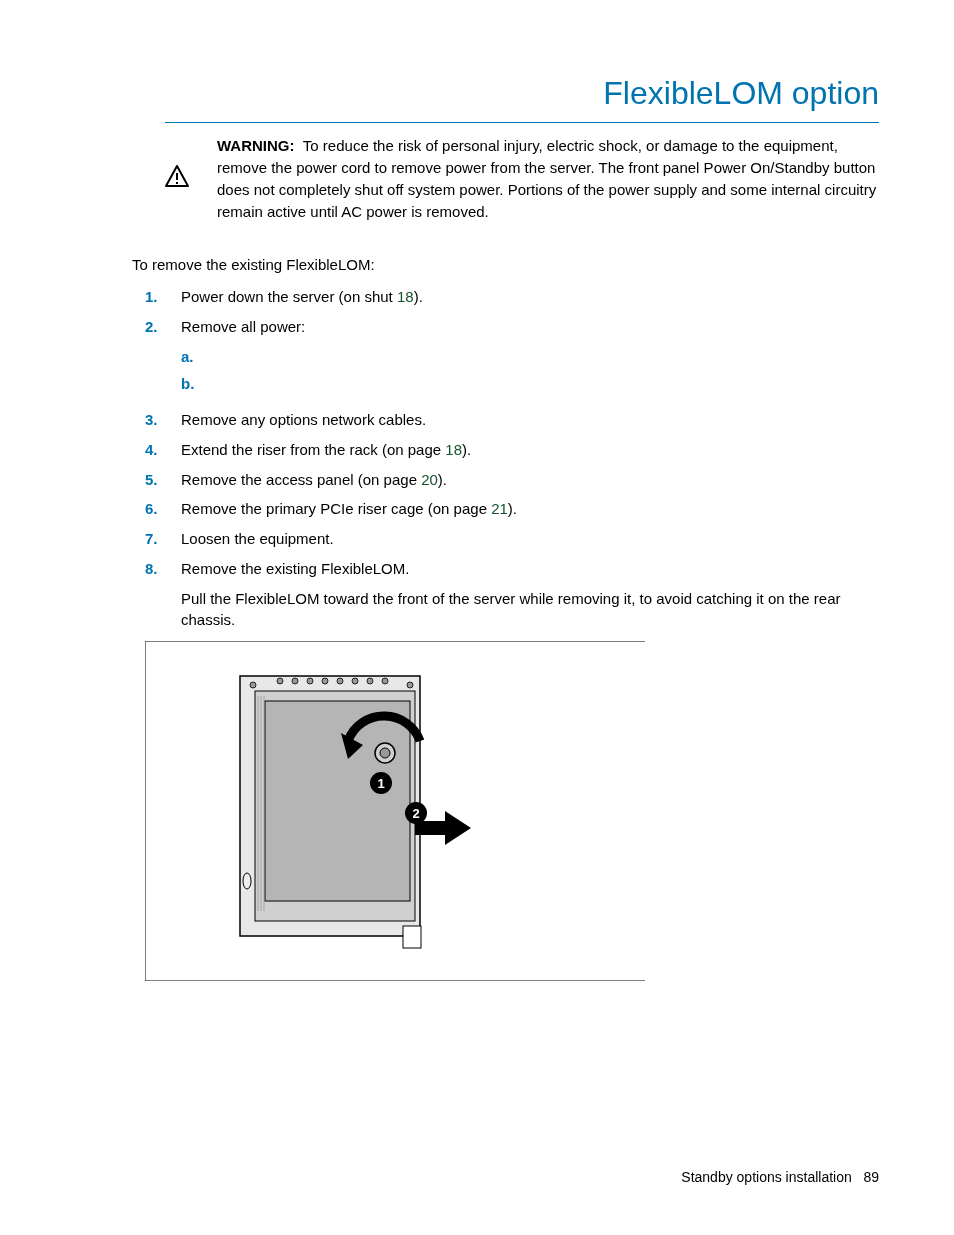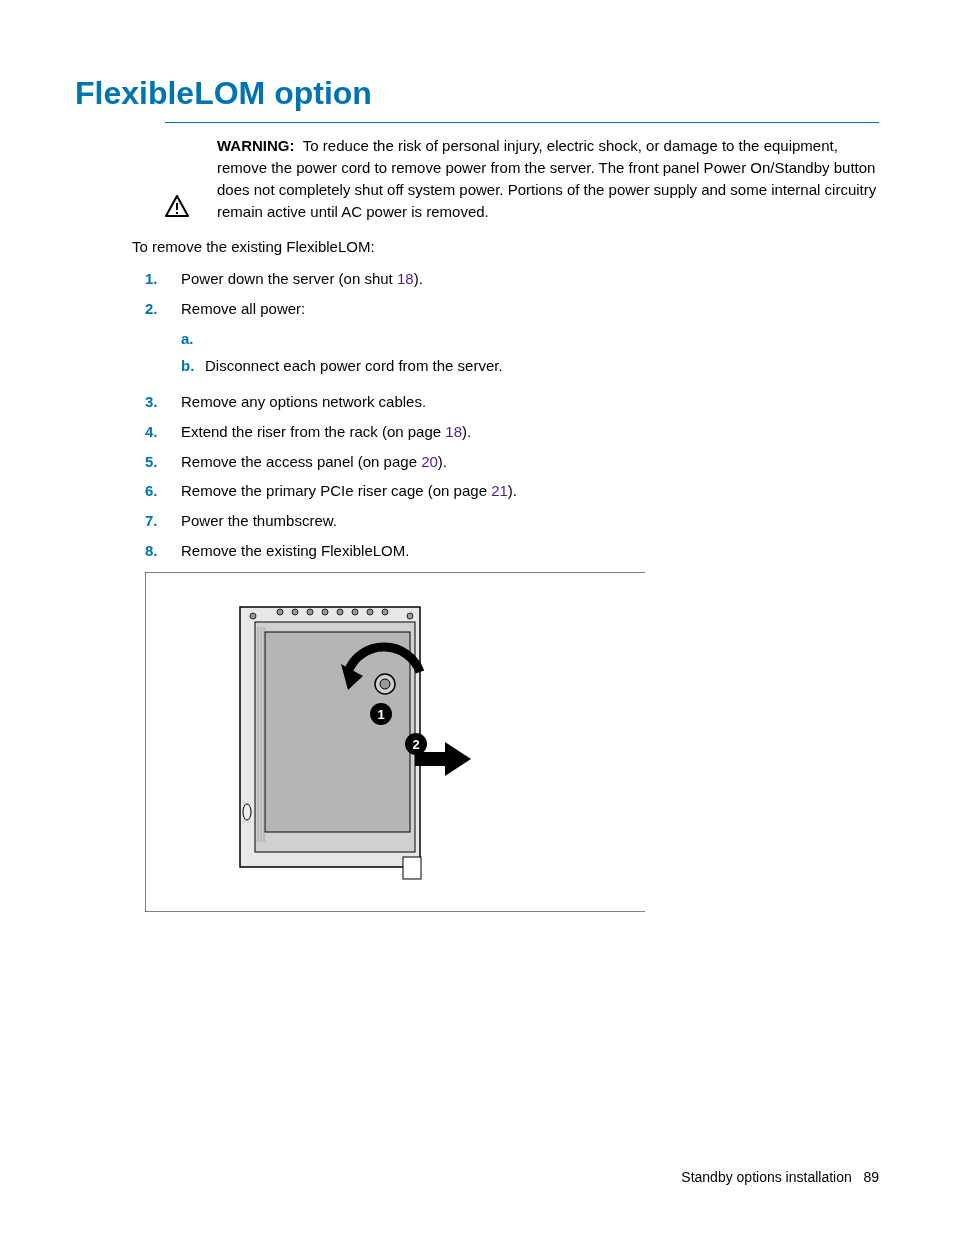--- a/index.html
+++ b/index.html
@@ -13,36 +13,37 @@
       line-height: 1.45;
       color: #000;
       background: #fff;
       width: 954px;
       height: 1235px;
       position: relative;
       padding: 70px 75px 50px 75px;
     }
     .heading {
       font-size: 32px;
-      font-weight: 700;
+      font-weight: 400;
       color: #0073b1;
       margin-bottom: 6px;
       font-family: Arial, Helvetica, sans-serif;
+      text-align: right;
     }
     .rule {
       border: none;
       border-top: 1.5px solid #0073b1;
       margin-bottom: 12px;
       margin-left: 90px;
     }
     .warning-block {
       display: flex;
-      align-items: flex-end;
+      align-items: center;
       margin-left: 90px;
-      margin-bottom: 14px;
+      margin-bottom: 32px;
     }
     .warning-icon {
       flex-shrink: 0;
       margin-right: 28px;
       margin-top: 0px;
     }
     .warning-text {
       flex: 1;
     }
     .warning-label {
@@ -79,21 +80,21 @@
       align-items: flex-start;
       margin-bottom: 6px;
     }
     .sub-num {
       color: #0073b1;
       font-weight: bold;
       width: 24px;
       flex-shrink: 0;
     }
     .link {
-      color: #4c1d95;
+      color: #14532d;
     }
     .continuation {
       margin-top: 8px;
     }
     .diagram {
       margin-left: 70px;
       margin-top: 10px;
     }
     .footer {
       position: absolute;
@@ -133,21 +134,20 @@
   <li>
     <span class="num">2.</span>
     <span class="step-body">
       <span>Remove all power:</span>
       <ol class="sub-ol">
         <li>
           <span class="sub-num">a.</span>
         </li>
         <li>
           <span class="sub-num">b.</span>
-          <span>Disconnect each power cord from the server.</span>
         </li>
       </ol>
     </span>
   </li>
   <li>
     <span class="num">3.</span>
     <span class="step-body">Remove any options network cables.</span>
   </li>
   <li>
     <span class="num">4.</span>
@@ -162,26 +162,27 @@
     </span>
   </li>
   <li>
     <span class="num">6.</span>
     <span class="step-body">
       <span>Remove the primary PCIe riser cage (on page </span><span class="link">21</span><span>).</span>
     </span>
   </li>
   <li>
     <span class="num">7.</span>
-    <span class="step-body">Power the thumbscrew.</span>
+    <span class="step-body">Loosen the equipment.</span>
   </li>
   <li>
     <span class="num">8.</span>
     <span class="step-body">
       <span>Remove the existing FlexibleLOM.</span>
+      <div class="continuation">Pull the FlexibleLOM toward the front of the server while removing it, to avoid catching it on the rear chassis.</div>
     </span>
   </li>
 </ol>
 
 <div class="diagram">
   <svg width="500" height="340" viewBox="0 0 500 340">
 
     <path d="M 0 0 L 500 0 L 500 340 L 0 340 Z M 10 10 L 10 330 M 10 10 L 490 10" fill="none" stroke="none"></path>
     <line x1="0" y1="0" x2="500" y2="0" stroke="#000" stroke-width="1"></line>
     <line x1="0" y1="0" x2="0" y2="340" stroke="#000" stroke-width="1"></line>

